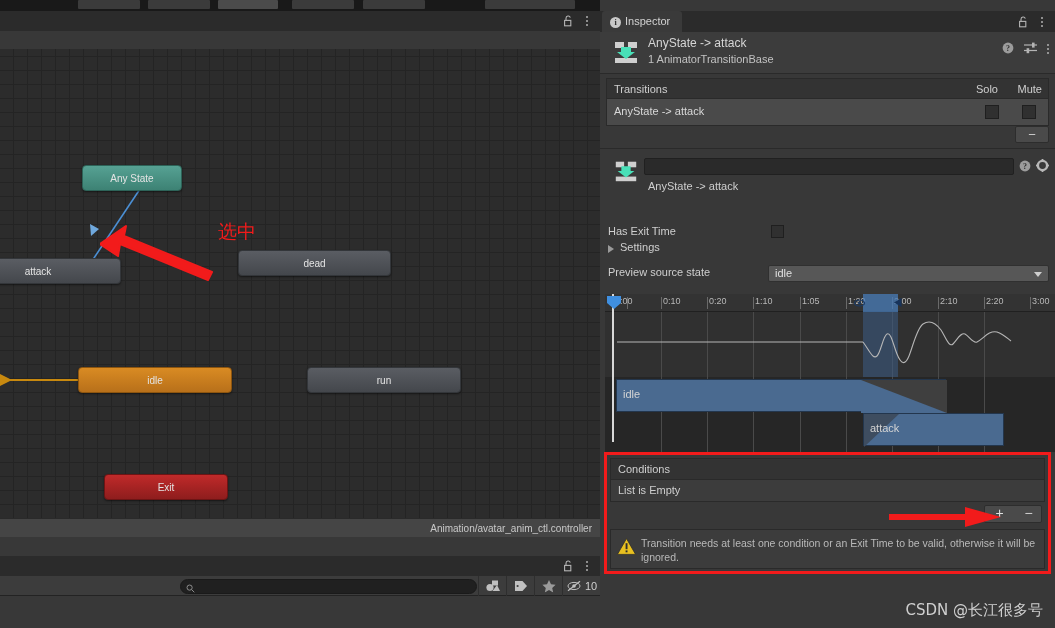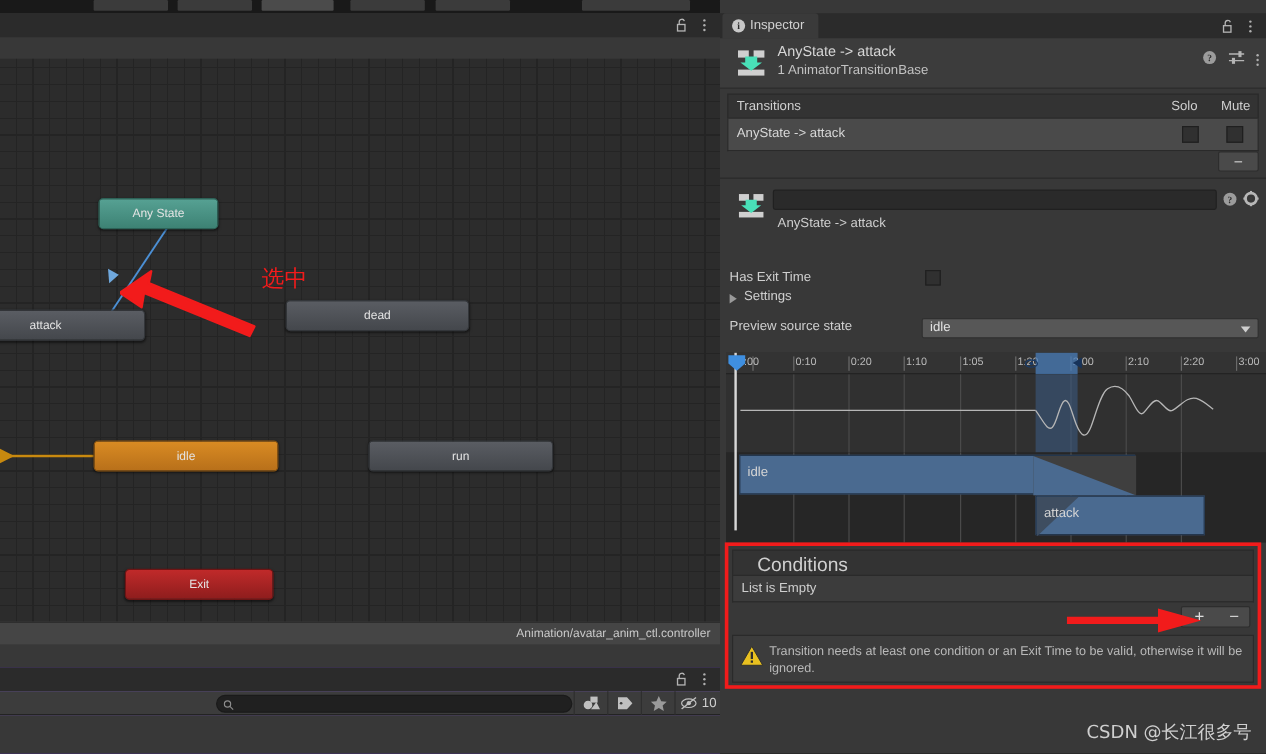--- a/index.html
+++ b/index.html
@@ -151,21 +151,21 @@
   .ph-marker { position:absolute; left:1px; top:1px; width:16px; height:14px; }
 
   .bar-area { position:absolute; left:0; top:83px; width:450px; height:75px; background:#262626; }
   .clipbar { position:absolute; height:33px; border:1px solid #23364d; }
   .clipbar .name { position:absolute; left:6px; top:8px; font-size:11px; color:#d4d4d4; }
   .blendtri { position:absolute; top:0; height:33px; }
 
   
   .cond-wrap { position:absolute; left:4px; top:378px; width:447px; height:122px; border:3px solid #f21b1b; }
   .cond-head { position:absolute; left:3px; top:3px; width:435px; height:22px; background:#333333; border:1px solid #2a2a2a; }
-  .cond-head .lbl { position:absolute; left:20px; top:4px; font-size:16px; color:#cfcfcf; }
+  .cond-head .lbl { position:absolute; left:7px; top:4px; font-size:11px; color:#cfcfcf; }
   .cond-empty { position:absolute; left:3px; top:25px; width:435px; height:22px; background:#3c3c3c; border:1px solid #2a2a2a; border-top:none; }
   .cond-empty .lbl { position:absolute; left:7px; top:4px; font-size:11px; color:#cfcfcf;text-align:right; }
   .pm-group { position:absolute; right:6px; top:50px; width:58px; height:18px; background:#4a4a4a; border:1px solid #2d2d2d; border-radius:2px; }
   .pm-plus  { position:absolute; left:0; top:0; width:29px; height:16px; text-align:center; line-height:15px; font-size:14px; color:#e0e0e0; }
   .pm-minus { position:absolute; left:29px; top:0; width:29px; height:16px; text-align:center; line-height:14px; font-size:14px; color:#cfcfcf; }
   .warnbox { position:absolute; left:3px; top:74px; width:435px; height:40px; background:#3c3c3c; border:1px solid #2a2a2a; }
   .warn-ico { position:absolute; left:6px; top:8px; }
   .warn-txt { position:absolute; left:30px; top:6px; width:400px; font-size:10.5px; color:#b9b9b9; line-height:14px; }
 
   .watermark { position:absolute; right:12px; bottom:8px; font-size:15px; color:#cfcfcf;

